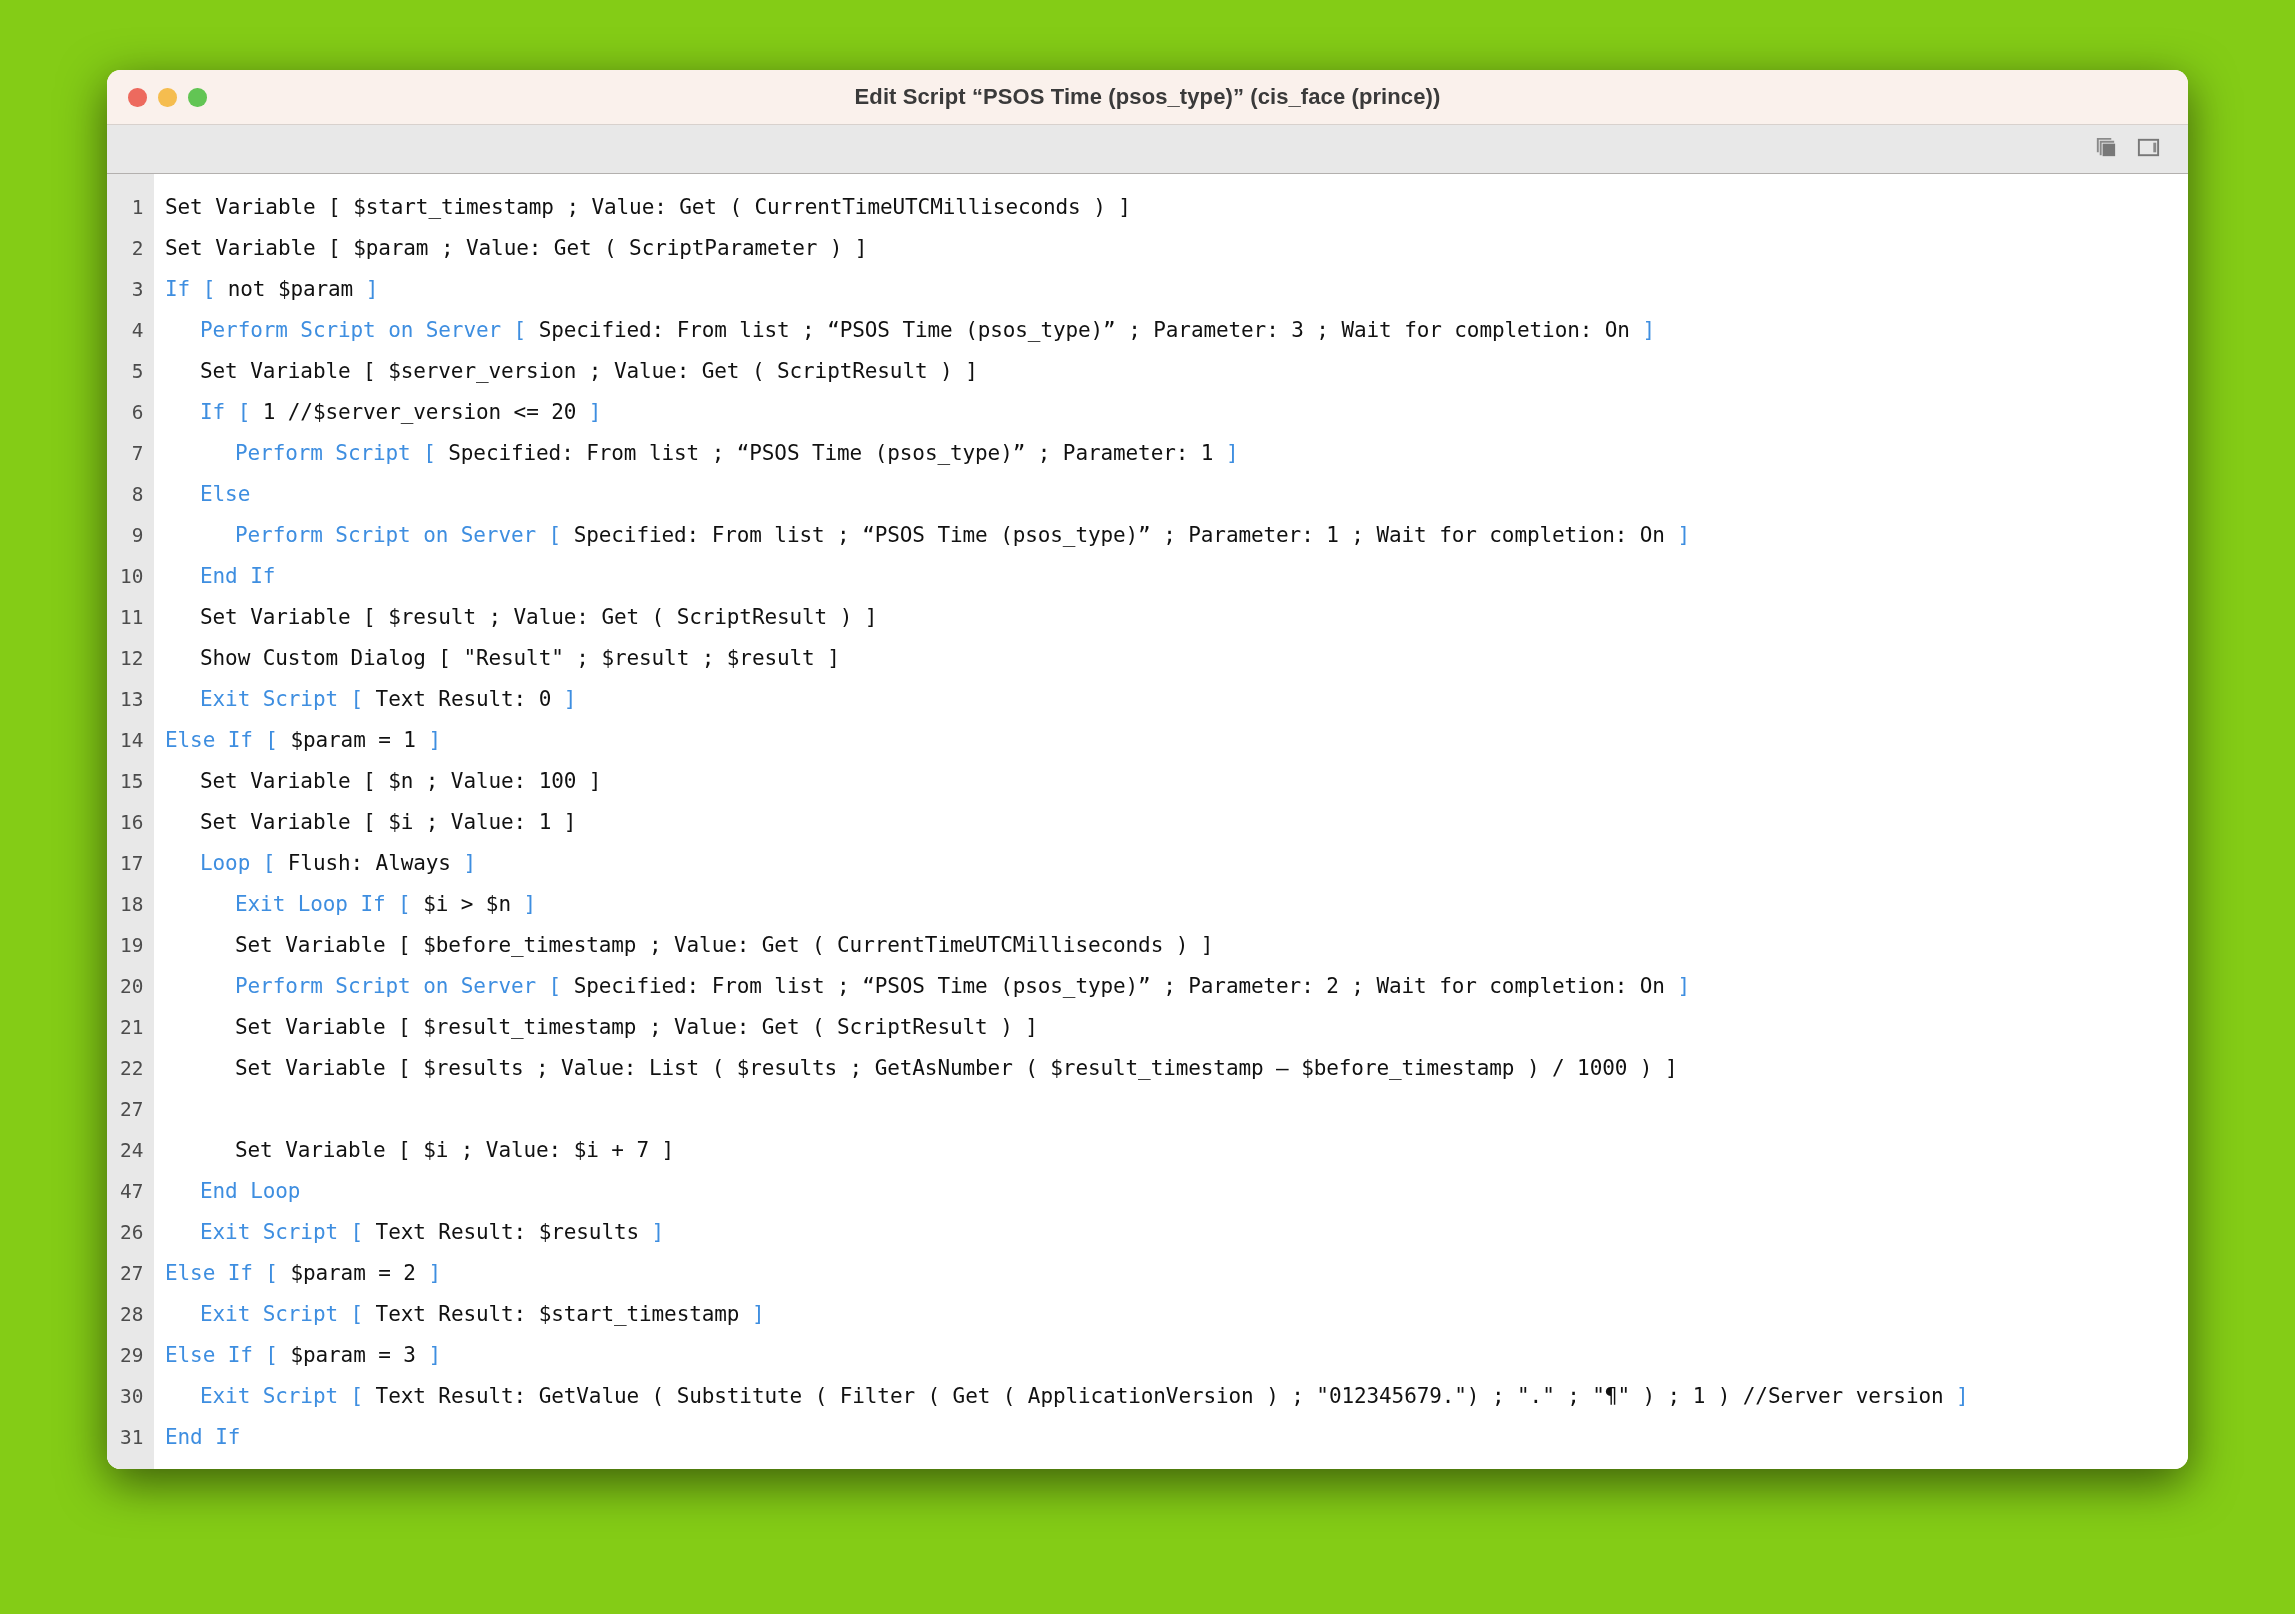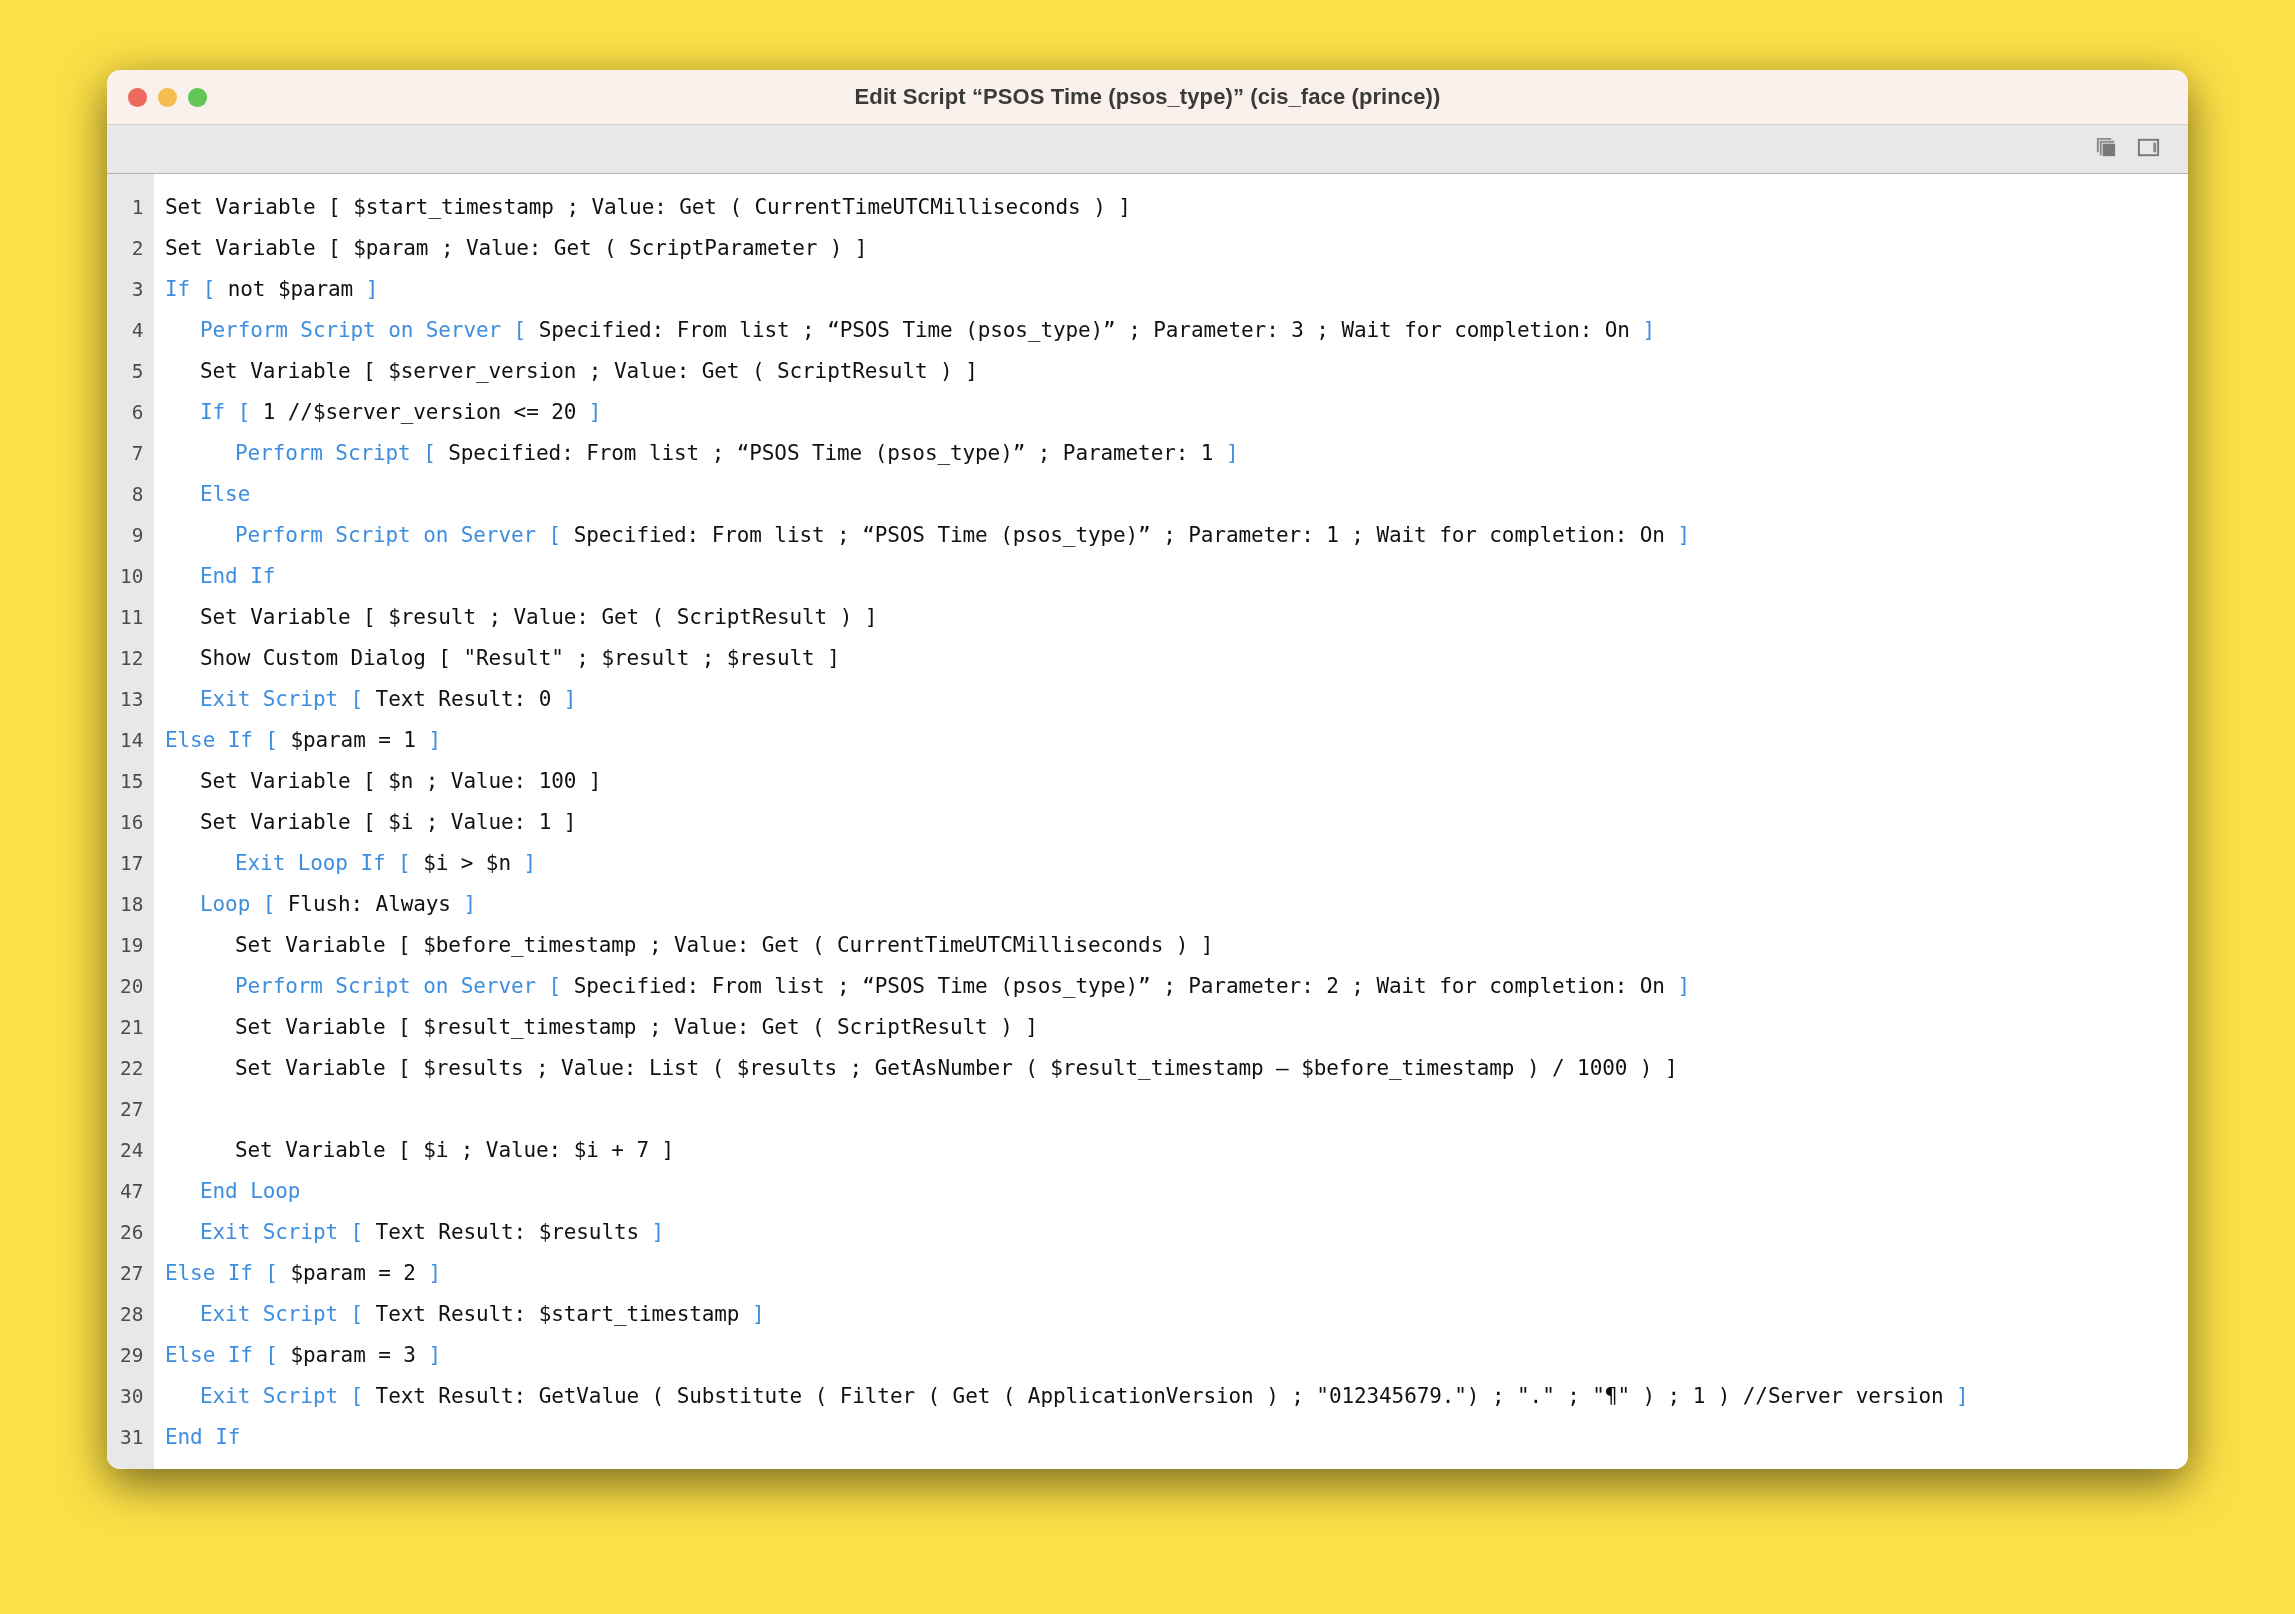--- a/index.html
+++ b/index.html
@@ -10,21 +10,21 @@
     height: 1615px;
     background: #000000;
     font-family: "Liberation Sans", sans-serif;
     overflow: hidden;
   }
 
   #root {
     position: relative;
     width: 2296px;
     height: 1615px;
-    background: #fde047;
+    background: #84cc16;
   }
 
   
   .window {
     position: absolute;
     left: 107px;
     top: 70px;
     width: 2081px;
     height: 1399px;
     border-radius: 13.6px;
@@ -241,22 +241,22 @@
           <div class="line ind2"><span class="kw">Perform Script </span><span class="br">[</span><span class="tx"> Specified: From list ; “PSOS Time (psos_type)” ; Parameter: 1 </span><span class="br">]</span></div>
           <div class="line ind1"><span class="kw">Else</span></div>
           <div class="line ind2"><span class="kw">Perform Script on Server </span><span class="br">[</span><span class="tx"> Specified: From list ; “PSOS Time (psos_type)” ; Parameter: 1 ; Wait for completion: On </span><span class="br">]</span></div>
           <div class="line ind1"><span class="kw">End If</span></div>
           <div class="line ind1"><span class="tx">Set Variable [ $result ; Value: Get ( ScriptResult ) ]</span></div>
           <div class="line ind1"><span class="tx">Show Custom Dialog [ "Result" ; $result ; $result ]</span></div>
           <div class="line ind1"><span class="kw">Exit Script </span><span class="br">[</span><span class="tx"> Text Result: 0 </span><span class="br">]</span></div>
           <div class="line"><span class="kw">Else If </span><span class="br">[</span><span class="tx"> $param = 1 </span><span class="br">]</span></div>
           <div class="line ind1"><span class="tx">Set Variable [ $n ; Value: 100 ]</span></div>
           <div class="line ind1"><span class="tx">Set Variable [ $i ; Value: 1 ]</span></div>
+          <div class="line ind1"><span class="kw">Loop </span><span class="br">[</span><span class="tx"> Flush: Always </span><span class="br">]</span></div>
           <div class="line ind2"><span class="kw">Exit Loop If </span><span class="br">[</span><span class="tx"> $i &gt; $n </span><span class="br">]</span></div>
-          <div class="line ind1"><span class="kw">Loop </span><span class="br">[</span><span class="tx"> Flush: Always </span><span class="br">]</span></div>
           <div class="line ind2"><span class="tx">Set Variable [ $before_timestamp ; Value: Get ( CurrentTimeUTCMilliseconds ) ]</span></div>
           <div class="line ind2"><span class="kw">Perform Script on Server </span><span class="br">[</span><span class="tx"> Specified: From list ; “PSOS Time (psos_type)” ; Parameter: 2 ; Wait for completion: On </span><span class="br">]</span></div>
           <div class="line ind2"><span class="tx">Set Variable [ $result_timestamp ; Value: Get ( ScriptResult ) ]</span></div>
           <div class="line ind2"><span class="tx">Set Variable [ $results ; Value: List ( $results ; GetAsNumber ( $result_timestamp – $before_timestamp ) / 1000 ) ]</span></div>
           <div class="line">&nbsp;</div>
           <div class="line ind2"><span class="tx">Set Variable [ $i ; Value: $i + 7 ]</span></div>
           <div class="line ind1"><span class="kw">End Loop</span></div>
           <div class="line ind1"><span class="kw">Exit Script </span><span class="br">[</span><span class="tx"> Text Result: $results </span><span class="br">]</span></div>
           <div class="line"><span class="kw">Else If </span><span class="br">[</span><span class="tx"> $param = 2 </span><span class="br">]</span></div>
           <div class="line ind1"><span class="kw">Exit Script </span><span class="br">[</span><span class="tx"> Text Result: $start_timestamp </span><span class="br">]</span></div>

